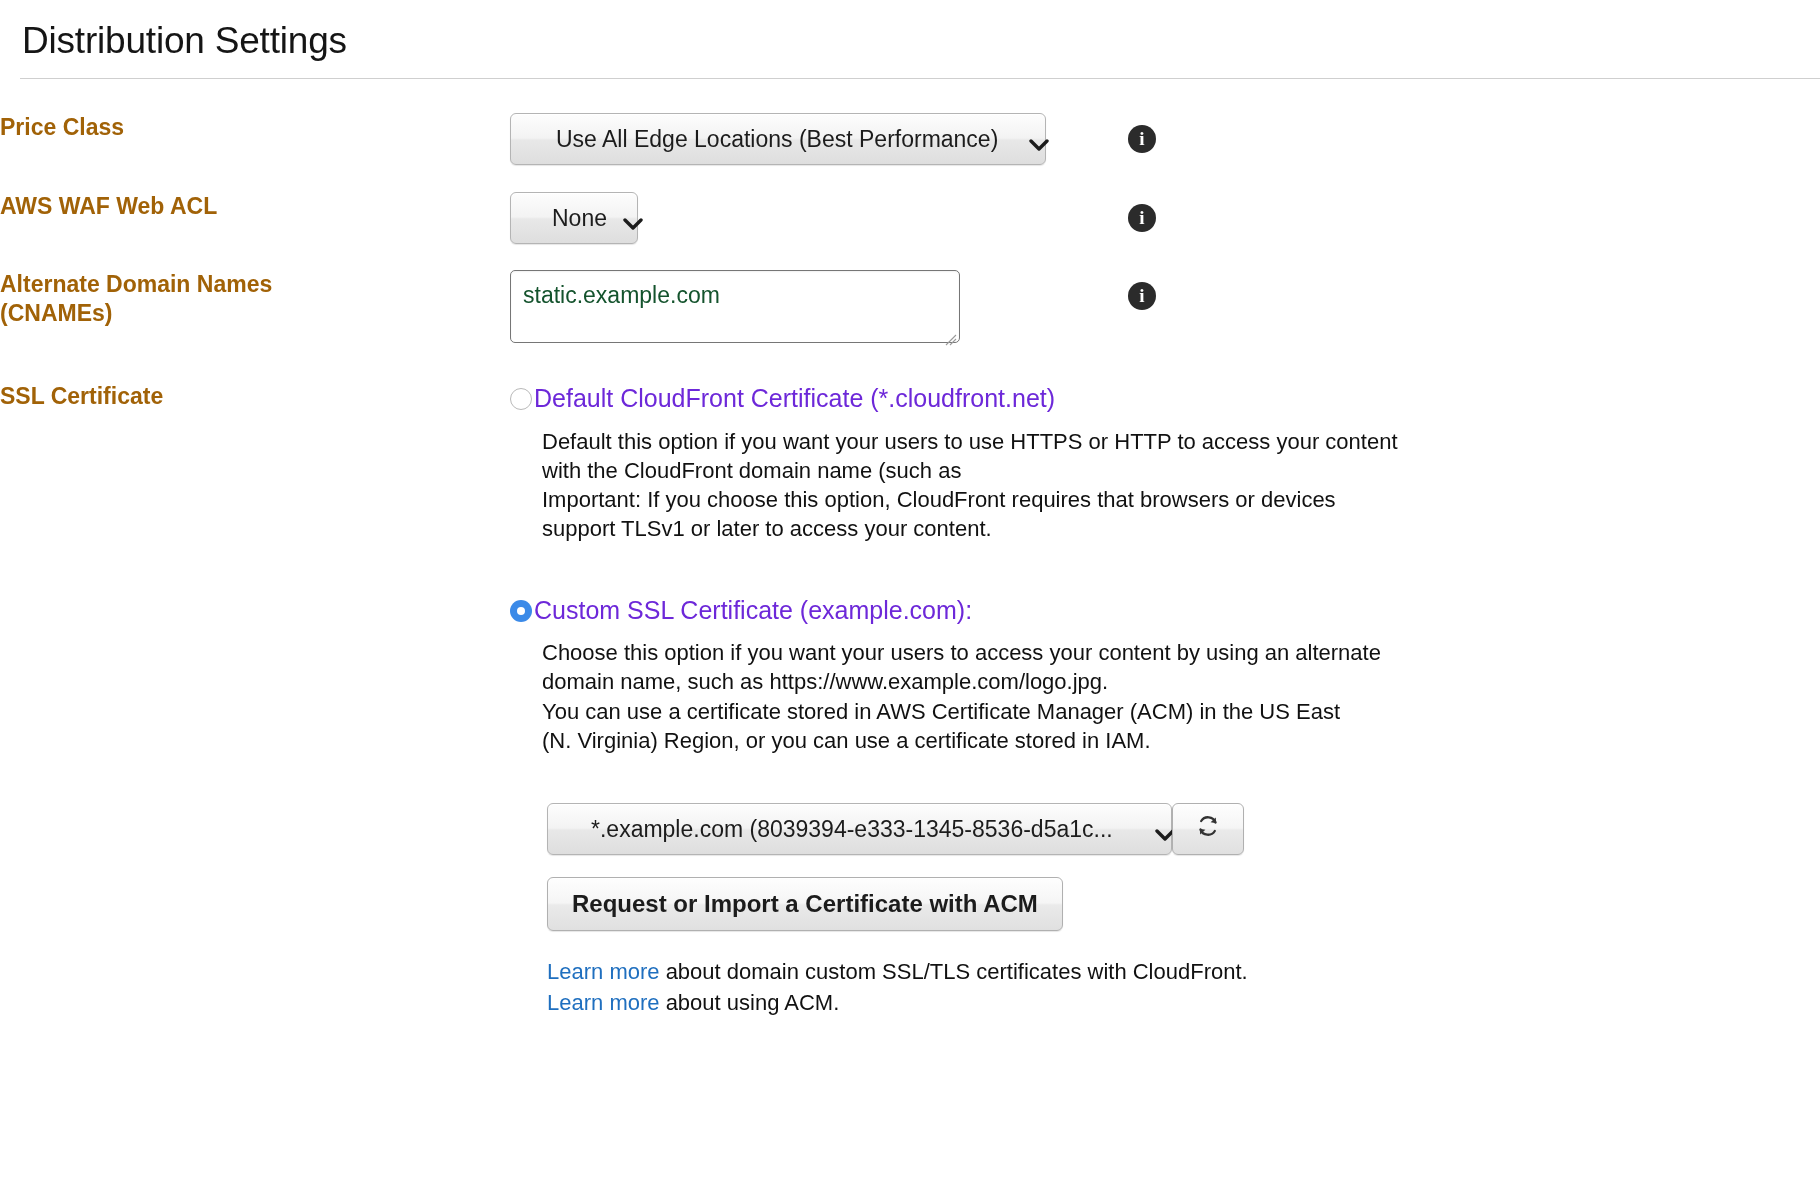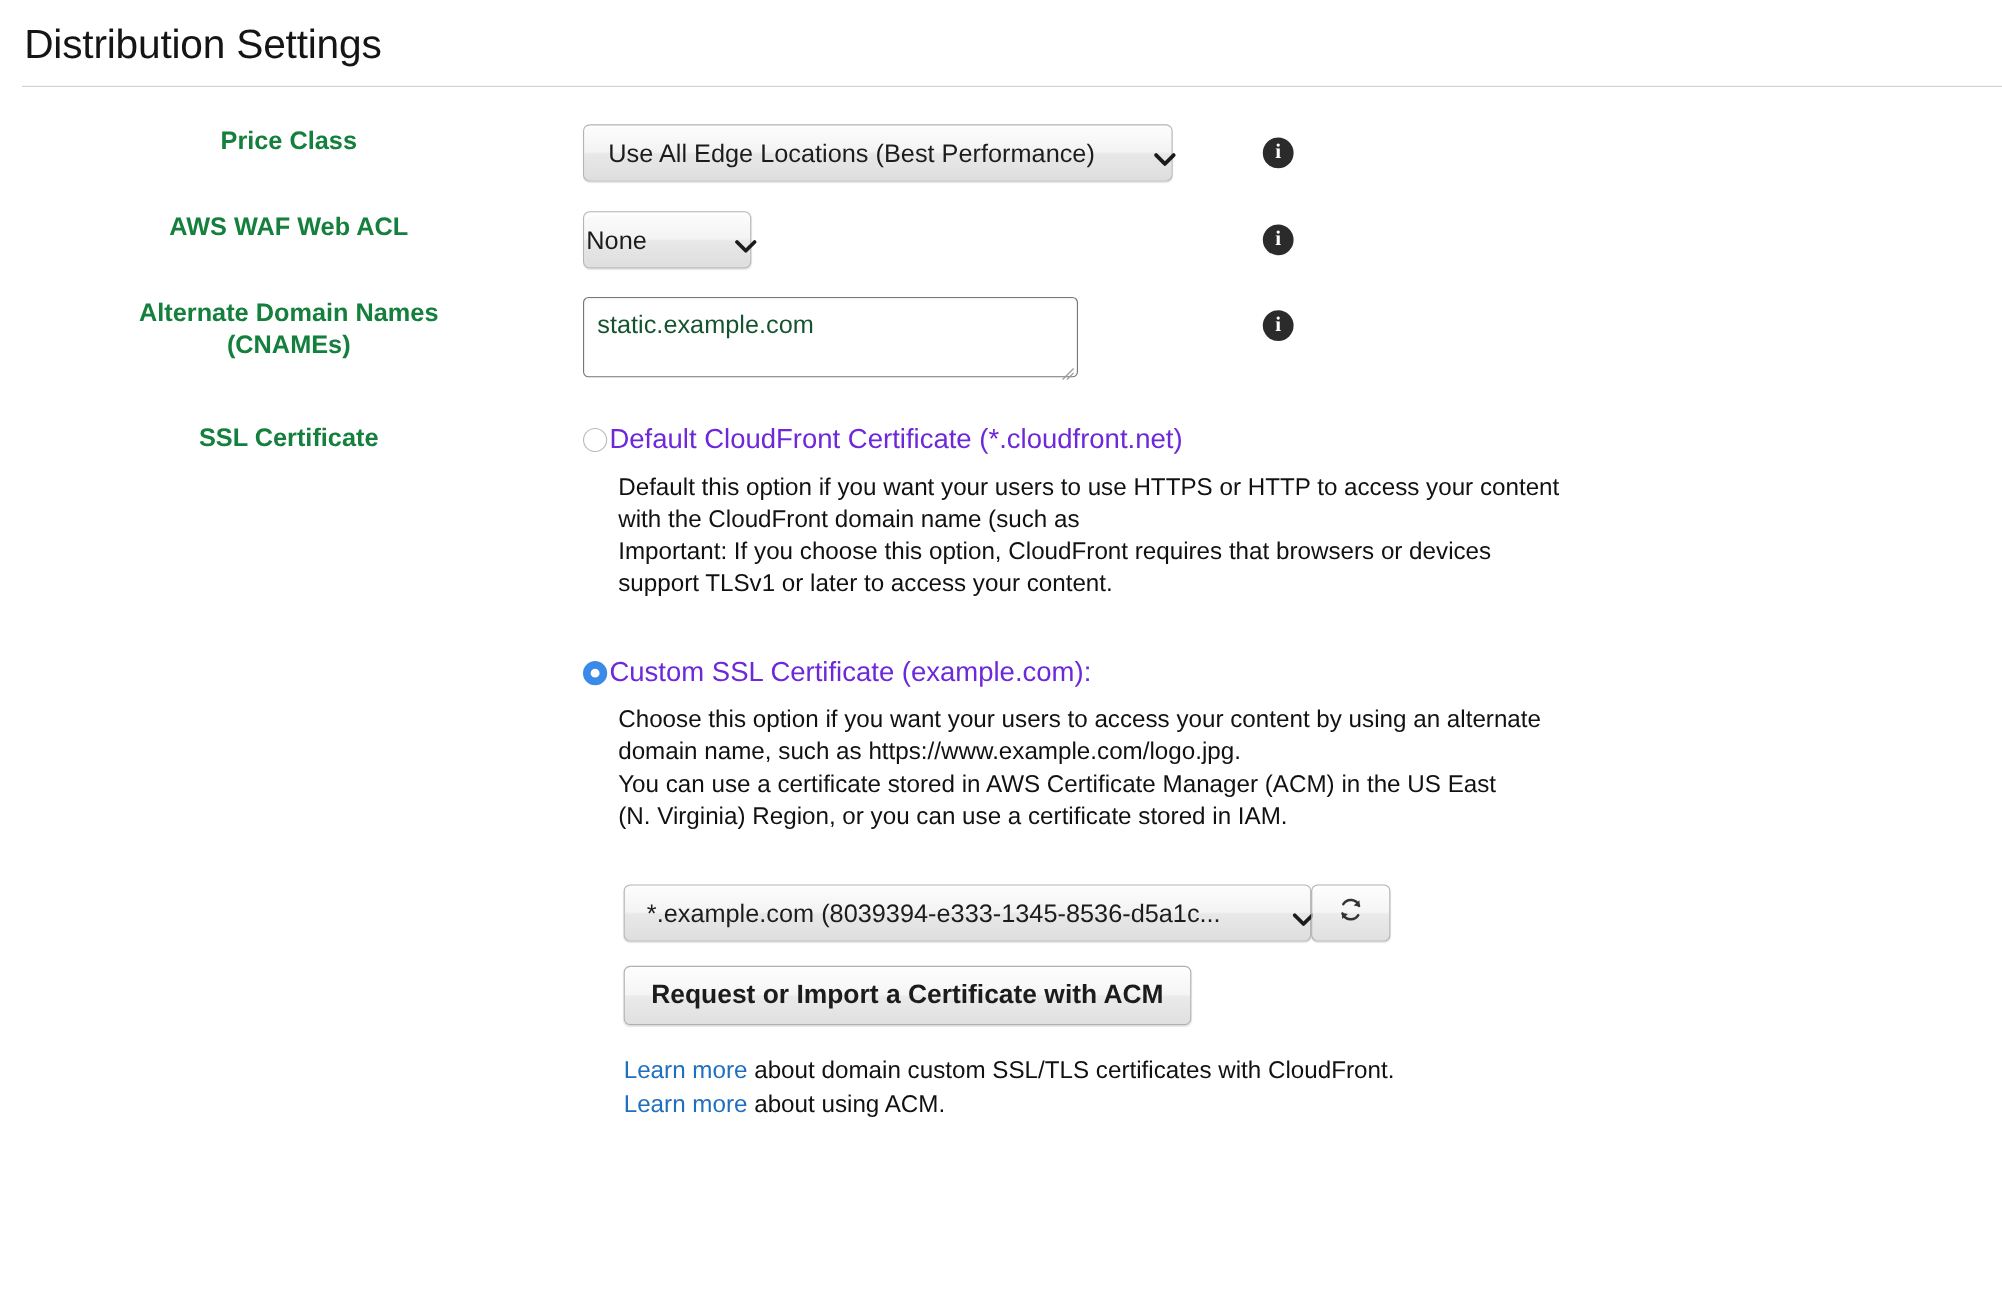--- a/index.html
+++ b/index.html
@@ -45,28 +45,27 @@
   .form {
     padding-top: 26px;
   }
   .row {
     display: flex;
     align-items: flex-start;
   }
   .label-col {
     width: 510px;
     flex: 0 0 510px;
-    text-align: center;
+    text-align: left;
     padding-right: 25px;
     box-sizing: border-box;
     font-size: 23px;
     font-weight: bold;
-    color: #15803d;
+    color: #a16207;
     line-height: 1.28;
-    margin-left: 20px;
   }
   .field-col {
     flex: 1 1 auto;
     position: relative;
   }
 
   
   .aws-select {
     display: inline-flex;
     align-items: center;
@@ -76,29 +75,29 @@
     padding: 0 16px 0 22px;
     border: 1px solid #b4b4b4;
     border-radius: 6px;
     background: linear-gradient(to bottom, #fdfdfd 0%, #f3f3f3 48%, #e8e8e8 52%, #dedede 100%);
     box-shadow: 0 1px 1px rgba(0,0,0,0.10), inset 0 1px 0 #ffffff;
     font-size: 23px;
     color: #1c1c1c;
     cursor: default;
     white-space: nowrap;
   }
-  .aws-select .sel-text { margin-right: 18px; }
+  .aws-select .sel-text { margin-right: 18px; margin-left: 23px; }
   .caret {
     width: 0; height: 0;
     display: inline-block;
   }
   .caret svg { display: block; }
 
   #price-class-select { width: 536px; }
-  #waf-select        { width: 153px; padding-left: 2px; padding-right: 14px; }
+  #waf-select        { width: 128px; padding-left: 18px; padding-right: 14px; }
   #cert-select       { width: 625px; padding-left: 20px; }
 
   
   .aws-textarea {
     box-sizing: border-box;
     width: 450px;
     height: 73px;
     border: 1px solid #767676;
     border-radius: 5px;
     background: #ffffff;

